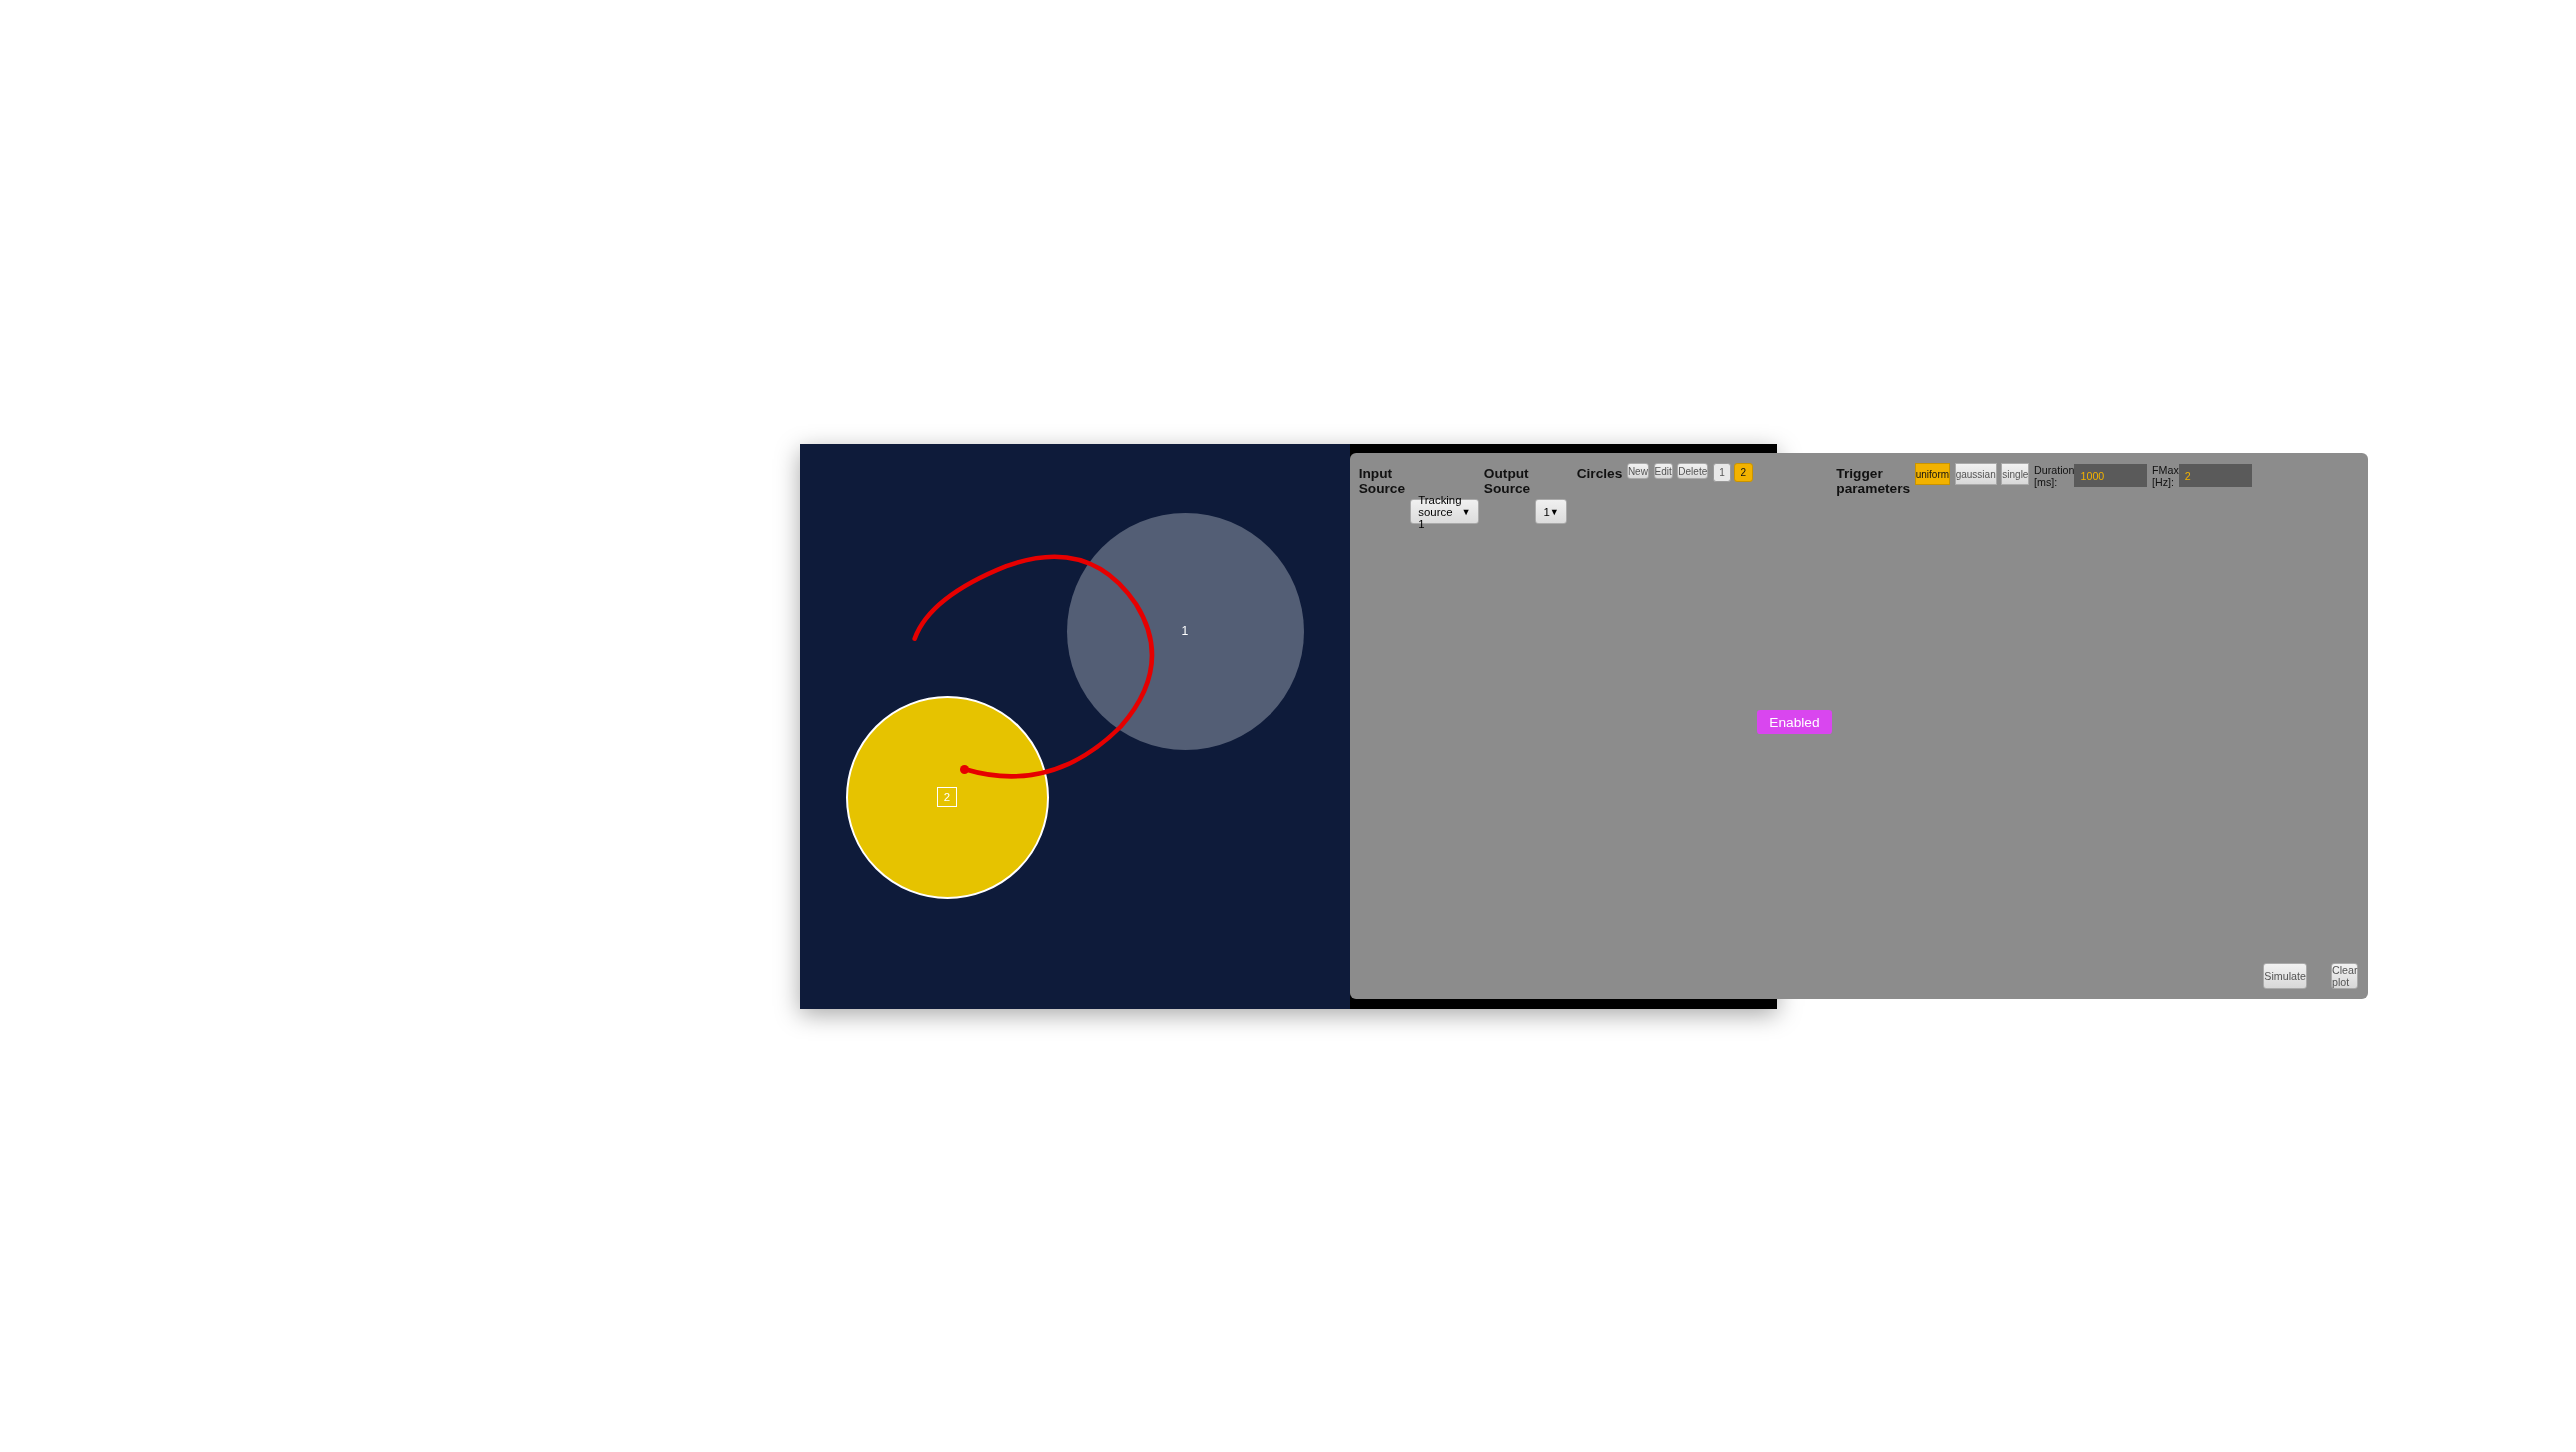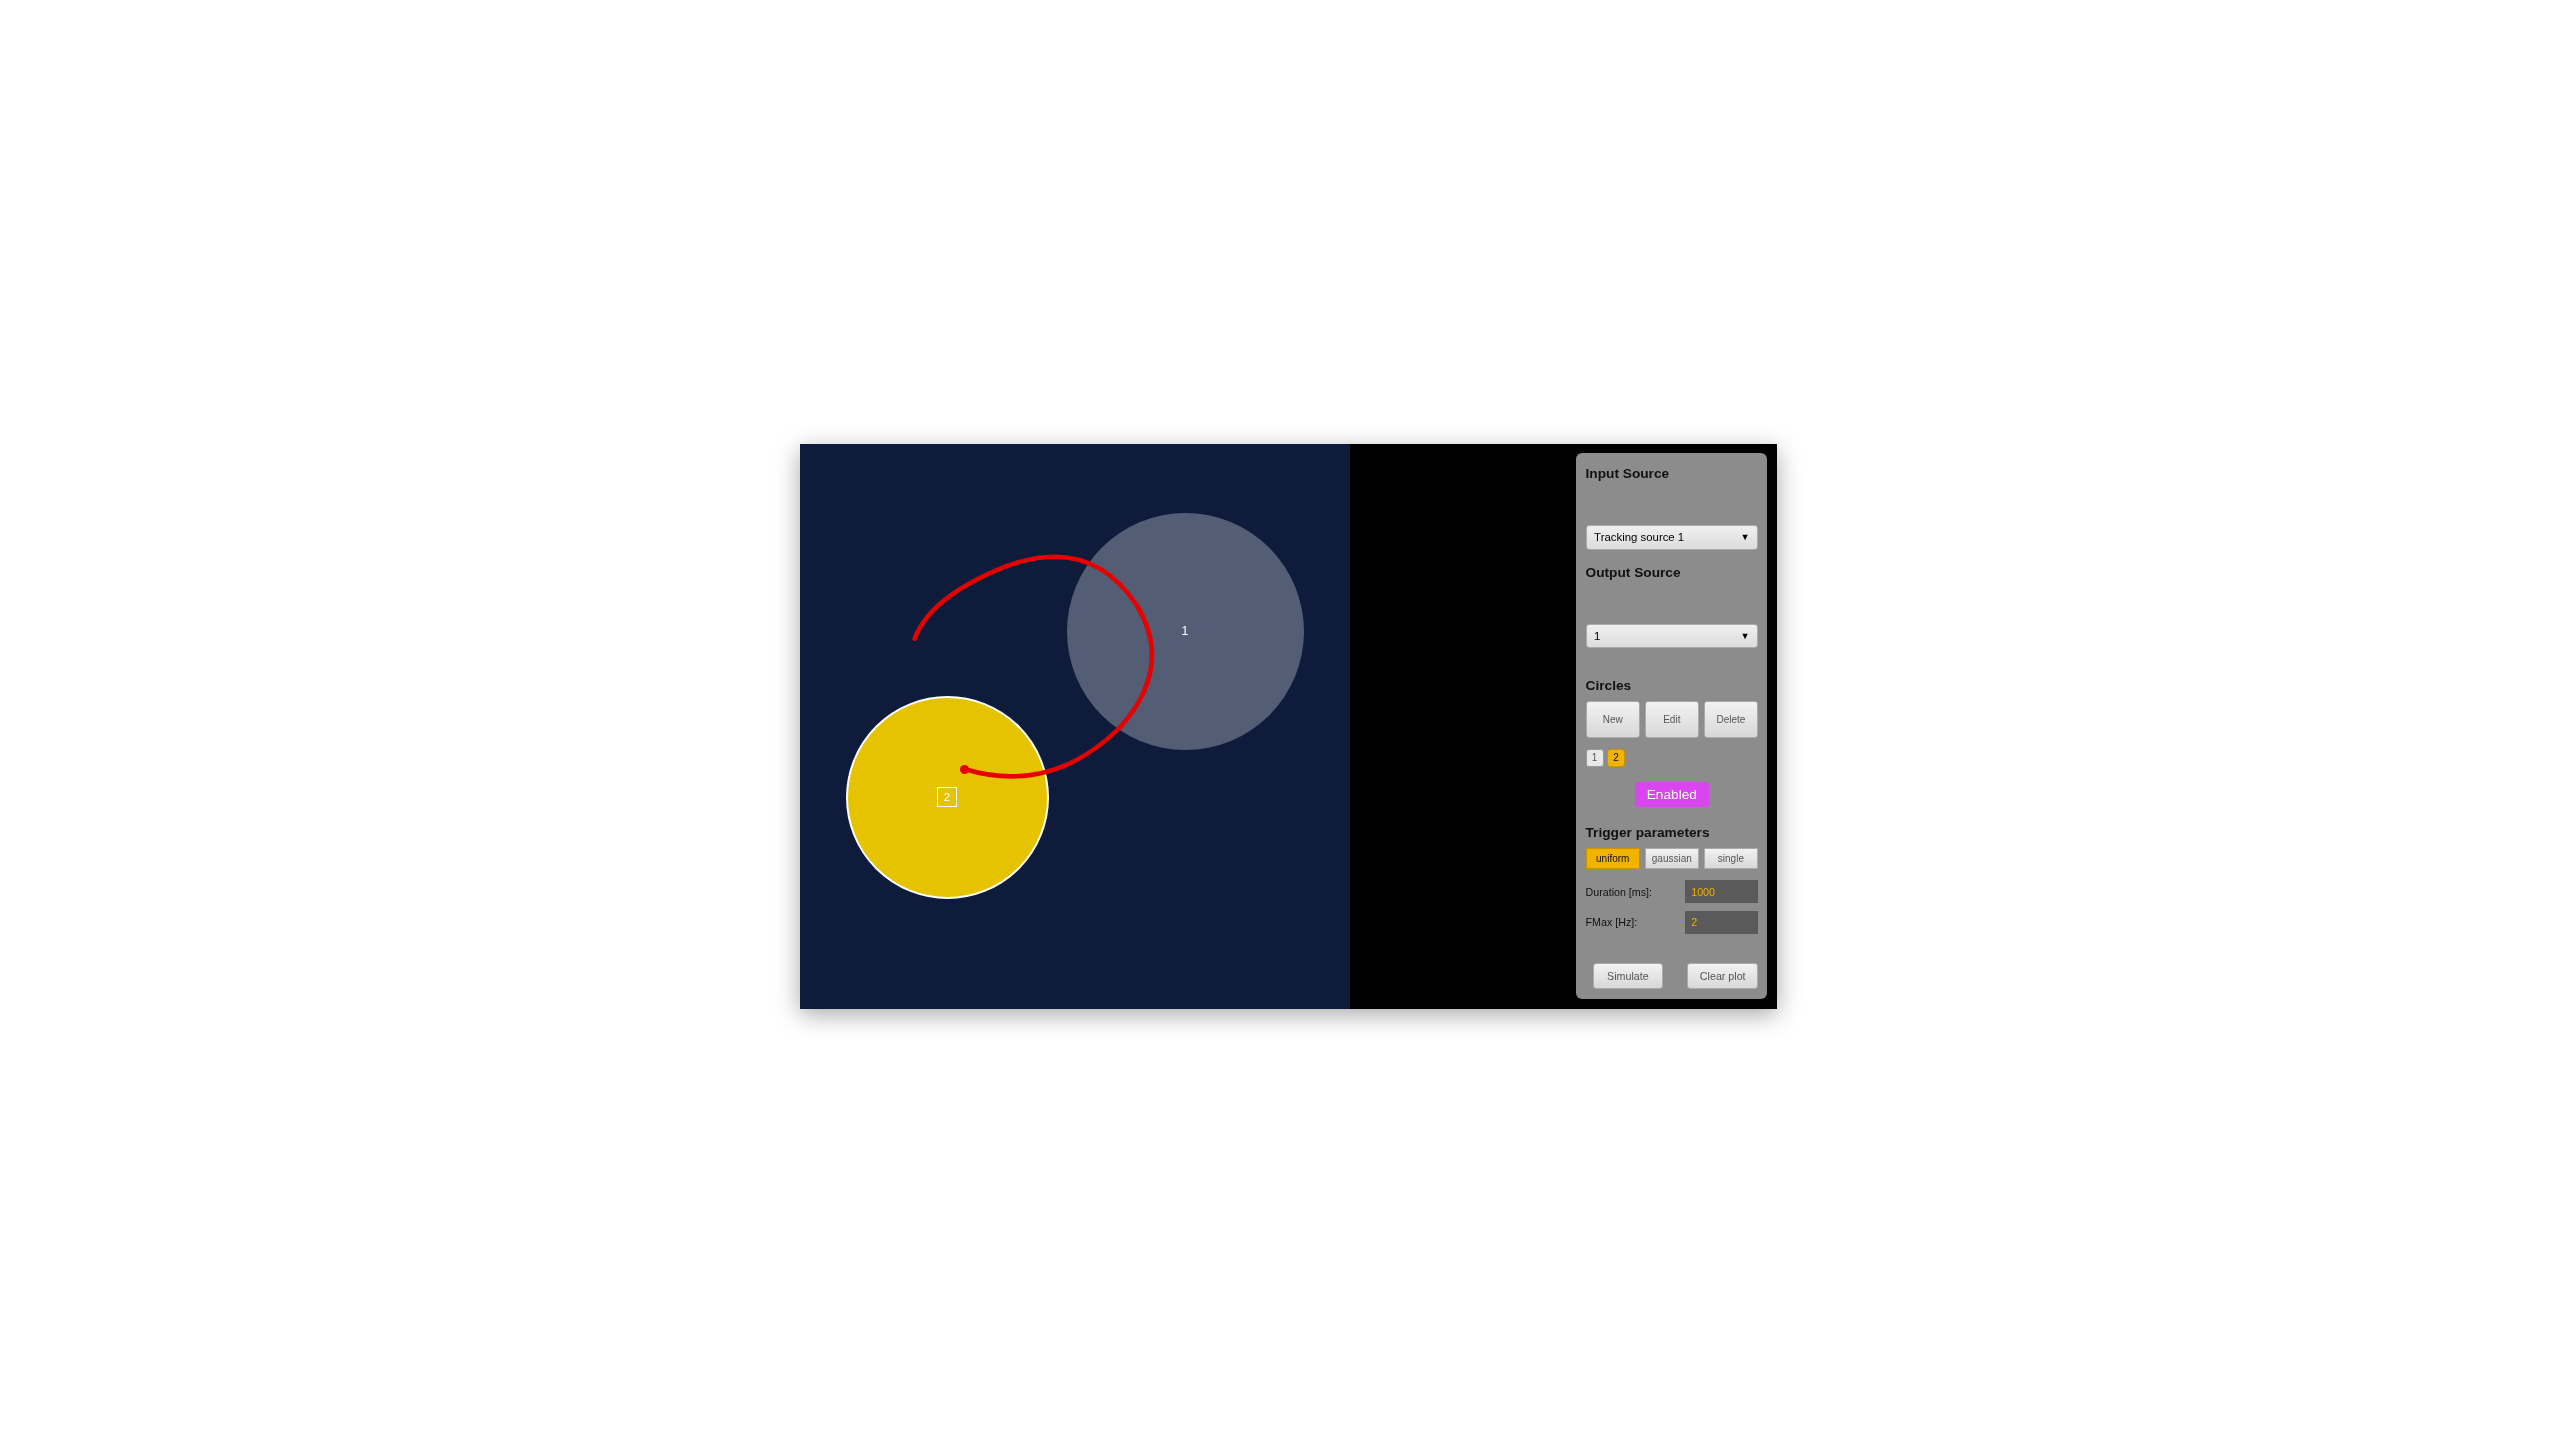--- a/index.html
+++ b/index.html
@@ -31,21 +31,21 @@
     flex: 1;
     background: #000000;
   }
   .side-panel {
     flex: 0 0 191px;
     background: #8c8c8c;
     margin: 9.2px 9.2px 9.2px 0;
     border-radius: 6.1px;
     padding: 10.7px 9.2px;
     display: flex;
-    flex-direction: column;
+    flex-direction: row;
     gap: 4.6px;
   }
   .section-label {
     font-weight: 700;
     font-size: 13.7px;
     color: #111;
     margin-top: 3.1px;
     margin-bottom: 3.1px;
   }
   .dropdown {
@@ -66,21 +66,21 @@
   .dropdown .chev {
     font-size: 9.2px;
   }
   .btn-row {
     display: flex;
     gap: 4.6px;
     margin-bottom: 6.1px;
   }
   .btn {
     flex: 1;
-    height: 37px;
+    height: 16px;
     background: linear-gradient(#f2f2f2,#d8d8d8);
     border: 0.8px solid #aaa;
     border-radius: 3.1px;
     font-size: 10px;
     color: #555;
     display: flex;
     align-items: center;
     justify-content: center;
     cursor: pointer;
   }

